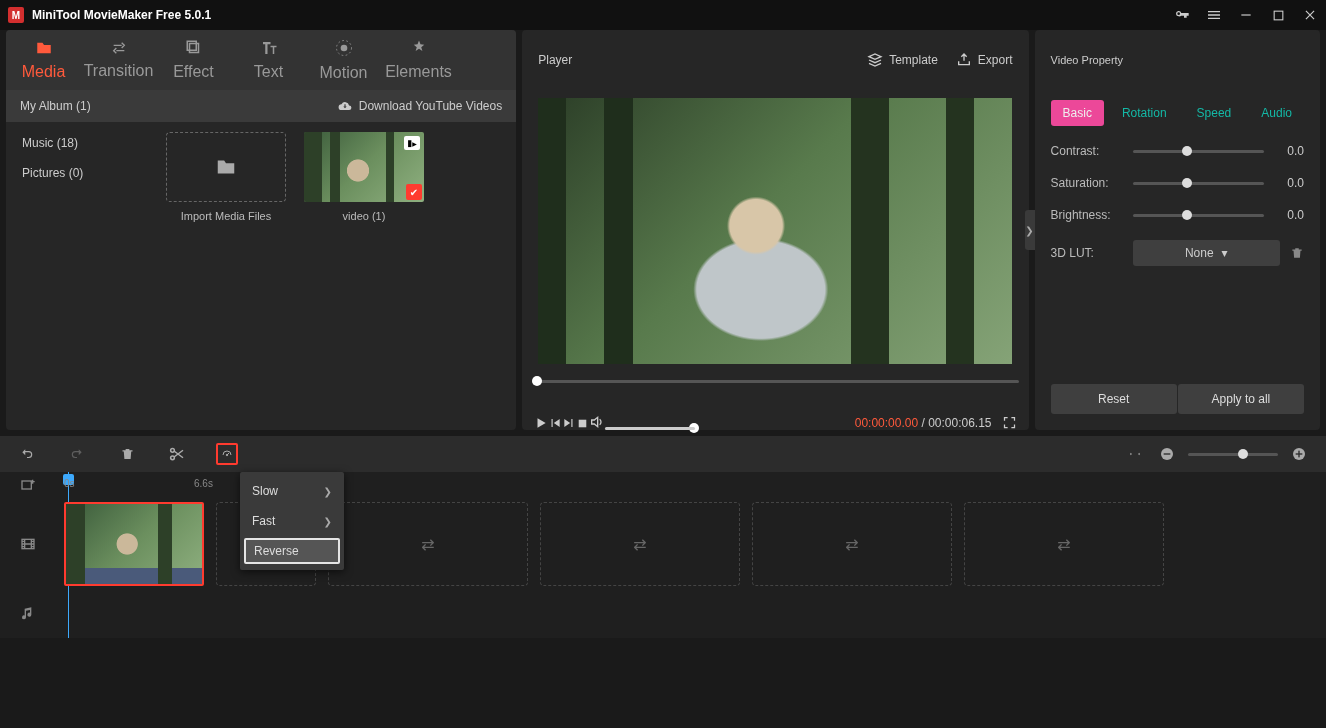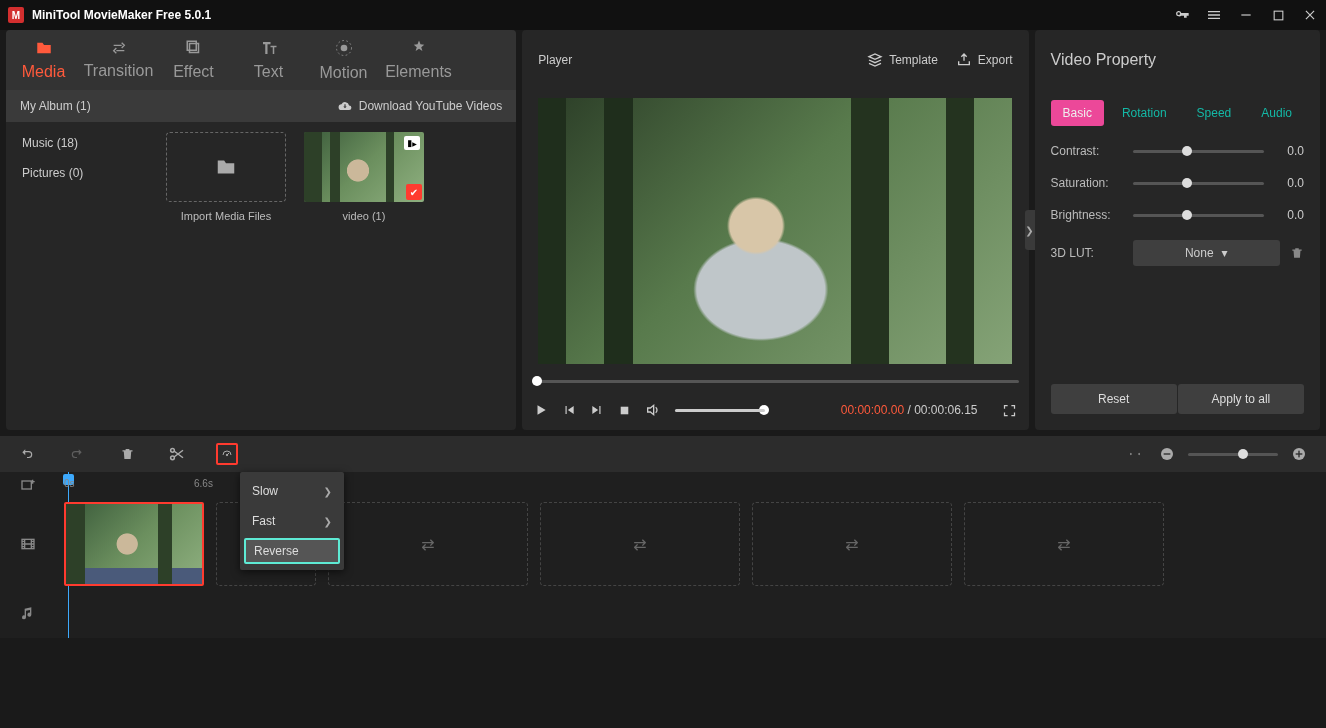--- a/index.html
+++ b/index.html
@@ -37,31 +37,31 @@
 .hbtn { display:flex; align-items:center; gap:6px; cursor:pointer; color:#ccc; font-size:12px; }
 .preview-wrap { flex:1; padding:0 10px; display:flex; align-items:center; justify-content:center; position:relative; }
 .preview { width:474px; height:266px; background:linear-gradient(135deg,#2b3d27 0%,#587a4c 45%,#85a377 100%); position:relative; overflow:hidden; }
 .preview::after{content:"";position:absolute;inset:0;background:
  linear-gradient(90deg,#1f2e1c 0 6%,transparent 6% 14%,#1f2e1c 14% 20%,transparent 20% 66%,#24331f 66% 74%,transparent 74% 86%,#24331f 86% 92%,transparent 92%),
  radial-gradient(circle at 46% 48%,#d8c6a8 0 9%,transparent 10%),
  radial-gradient(ellipse at 47% 72%,#bfc6c9 0 18%,transparent 19%);}
 .progress-line { height:18px; padding:0 10px; display:flex; align-items:center; }
 .pline { height:3px; background:#555; width:100%; border-radius:2px; position:relative; }
 .pknob { width:10px; height:10px; background:#fff; border-radius:50%; position:absolute; left:0; top:-4px; }
-.controls { height:40px; display:flex; align-items:center; padding:0 12px; gap:14px; }
+.controls { height:40px; display:flex; align-items:flex-end; padding:0 12px; }
 .cbtn { color:#ccc; cursor:pointer; font-size:14px; display:flex; align-items:center; }
 .vol-bar { width:90px; height:3px; background:#555; border-radius:2px; position:relative; }
 .vol-bar::after{content:"";position:absolute;left:0;top:0;height:100%;width:100%;background:#ccc;border-radius:2px;}
 .vol-knob{width:10px;height:10px;background:#fff;border-radius:50%;position:absolute;right:-4px;top:-4px;}
 .time { margin-left:auto; font-size:12px; }
 .t-cur { color:#ff5a3c; }
 .t-dur { color:#ccc; }
 .fs { margin-left:10px; }
 .right-panel { flex:1; display:flex; flex-direction:column; position:relative; }
-.right-head { height:60px; display:flex; align-items:center; padding:0 16px; font-size:16px;text-align:center; }
+.right-head { height:60px; display:flex; align-items:center; padding:0 16px; font-size:11px;text-align:center; }
 .prop-body { padding:10px 16px; display:flex; flex-direction:column; gap:18px; }
 .prop-tabs { display:flex; gap:6px; }
 .ptab { padding:6px 12px; border-radius:3px; cursor:pointer; color:#14b8a6; font-size:12px; }
 .ptab.active { background:#ec4899; color:#eee; }
 .prow { display:flex; align-items:center; gap:10px; }
 .plabel { width:72px; font-size:12px; color:#bbb; }
 .pslider { flex:1; height:3px; background:#555; border-radius:2px; position:relative; }
 .pslider::after{content:"";position:absolute;width:10px;height:10px;background:#ddd;border-radius:50%;top:-4px;left:38%;}
 .pval { width:30px; text-align:right; font-size:12px; color:#ccc; }
 .lut-sel { flex:1; background:#3f3f3f; height:26px; border-radius:3px; display:flex; align-items:center; justify-content:center; gap:8px; cursor:pointer; font-size:12px;}
@@ -87,21 +87,21 @@
 .playhead::before{content:"";position:absolute;top:2px;left:-5px;width:11px;height:11px;background:#3da9fc;border-radius:2px;}
 .track-video { height:92px; display:flex; align-items:center; gap:12px; padding-left:8px;}
 .clip { width:140px; height:84px; border:2px solid #ff3b2f; background:linear-gradient(135deg,#3a5a3a,#6b8f5e 50%,#8fb080); position:relative; border-radius:2px; overflow:hidden;}
 .clip::after{content:"";position:absolute;inset:0;background:radial-gradient(circle at 45% 50%,#cbb89a 0 12%,transparent 13%),linear-gradient(90deg,#2d4028 0 14%,transparent 14% 68%,#2d4028 68% 78%,transparent 78%);}
 .clip-footer{position:absolute;bottom:0;left:0;right:0;height:16px;background:#4a5a7a;display:flex;align-items:center;padding:0 4px;color:#fff;font-size:11px;}
 .slot { width:200px; height:84px; border:1px dashed #444; border-radius:4px; display:flex; align-items:center; justify-content:center; color:#666; font-size:16px;}
 .slot.first{width:100px;}
 .track-audio { height:48px; }
 .speed-menu { position:absolute; top:472px; left:240px; width:104px; background:#3a3a3a; border-radius:2px; box-shadow:0 2px 8px rgba(0,0,0,.6); z-index:50; padding:4px 0;}
 .menu-item { height:30px; display:flex; align-items:center; justify-content:space-between; padding:0 12px; cursor:pointer; font-size:12px; color:#ddd;}
-.menu-item.hl { background:#555; border:2px solid #5eead4; margin:2px 4px; border-radius:2px; padding:0 8px; height:26px;}
+.menu-item.hl { background:#555; border:2px solid #e5e5e5; margin:2px 4px; border-radius:2px; padding:0 8px; height:26px;}
 .chev { font-size:10px; color:#aaa; }
 svg { display:block; }
 </style>
 </head>
 <body>
 
 <div class="titlebar">
   <div class="titlebar-left">
     <div class="logo">M</div>
     <div class="title">MiniTool MovieMaker Free 5.0.1</div>

